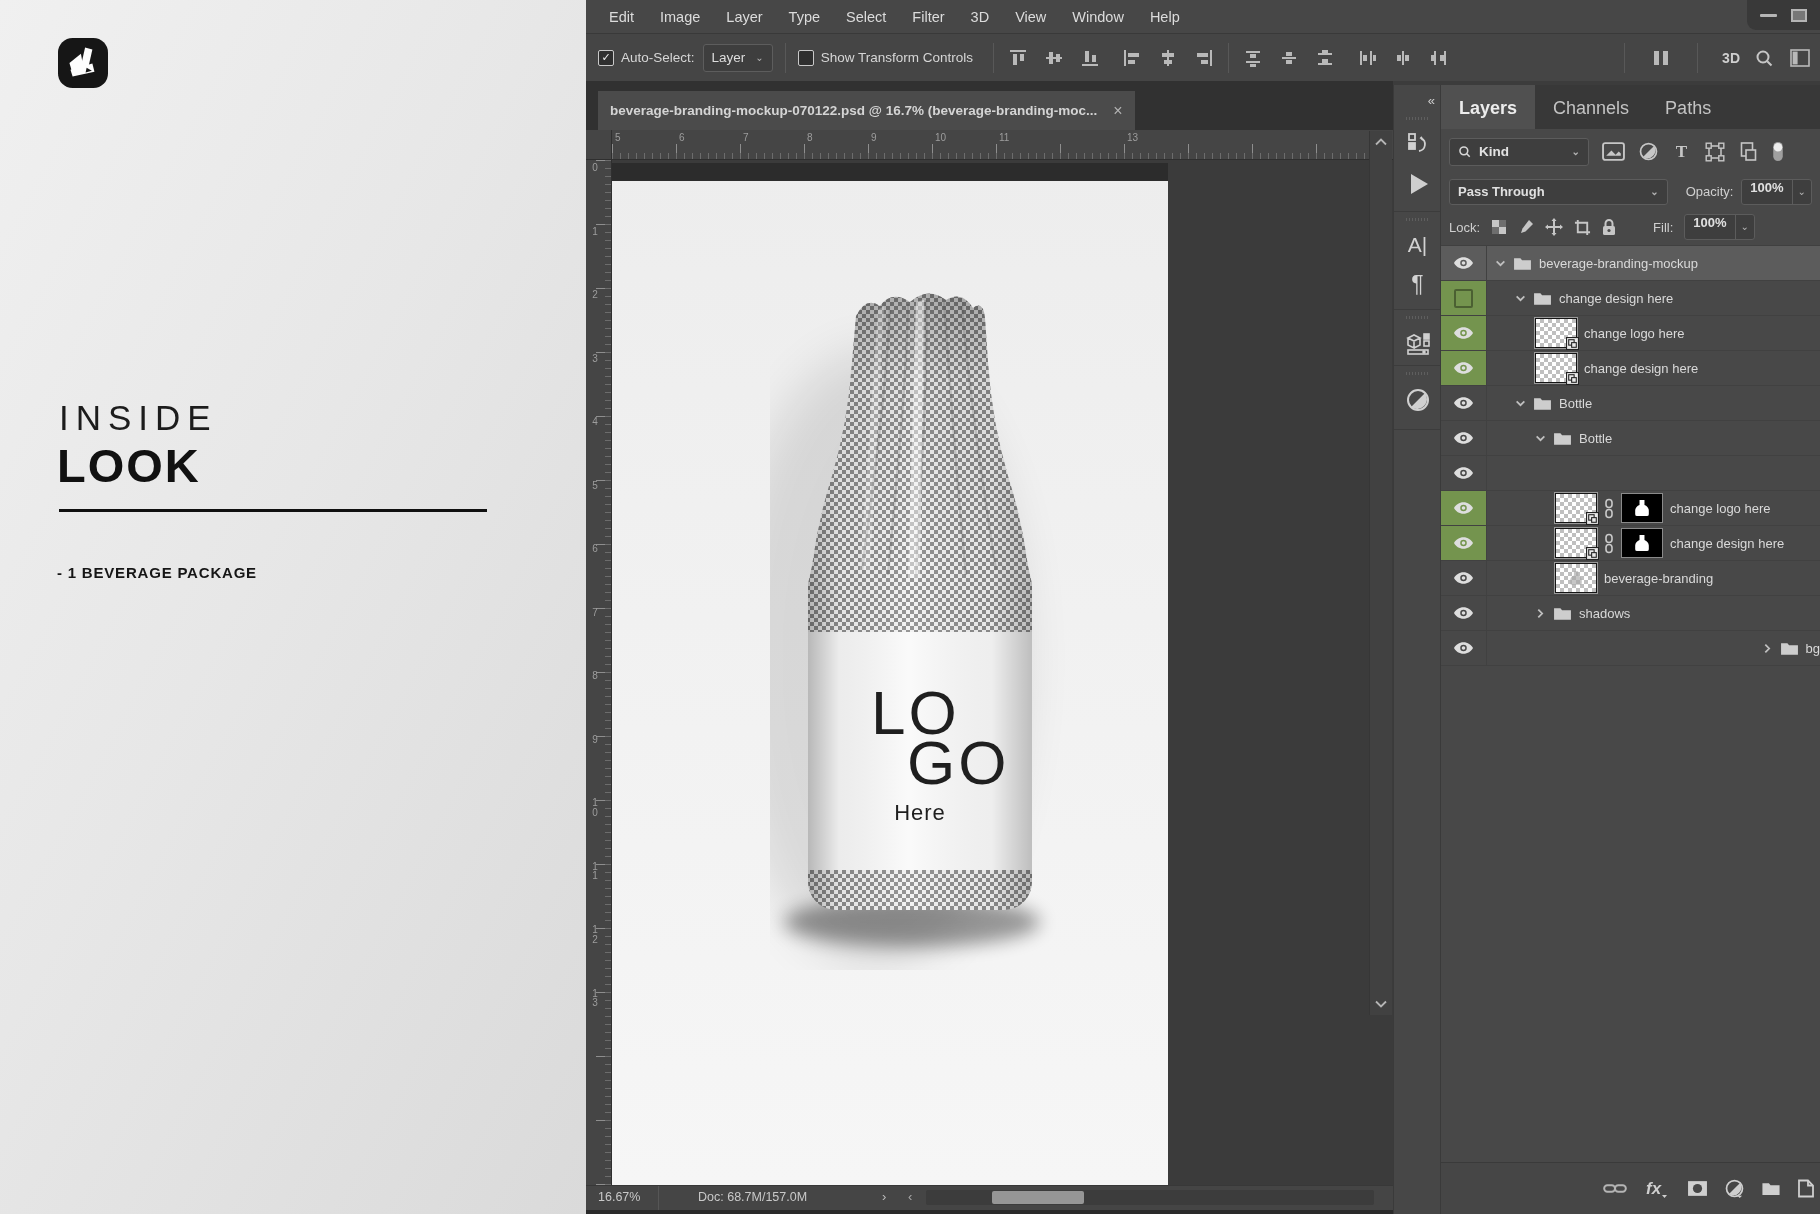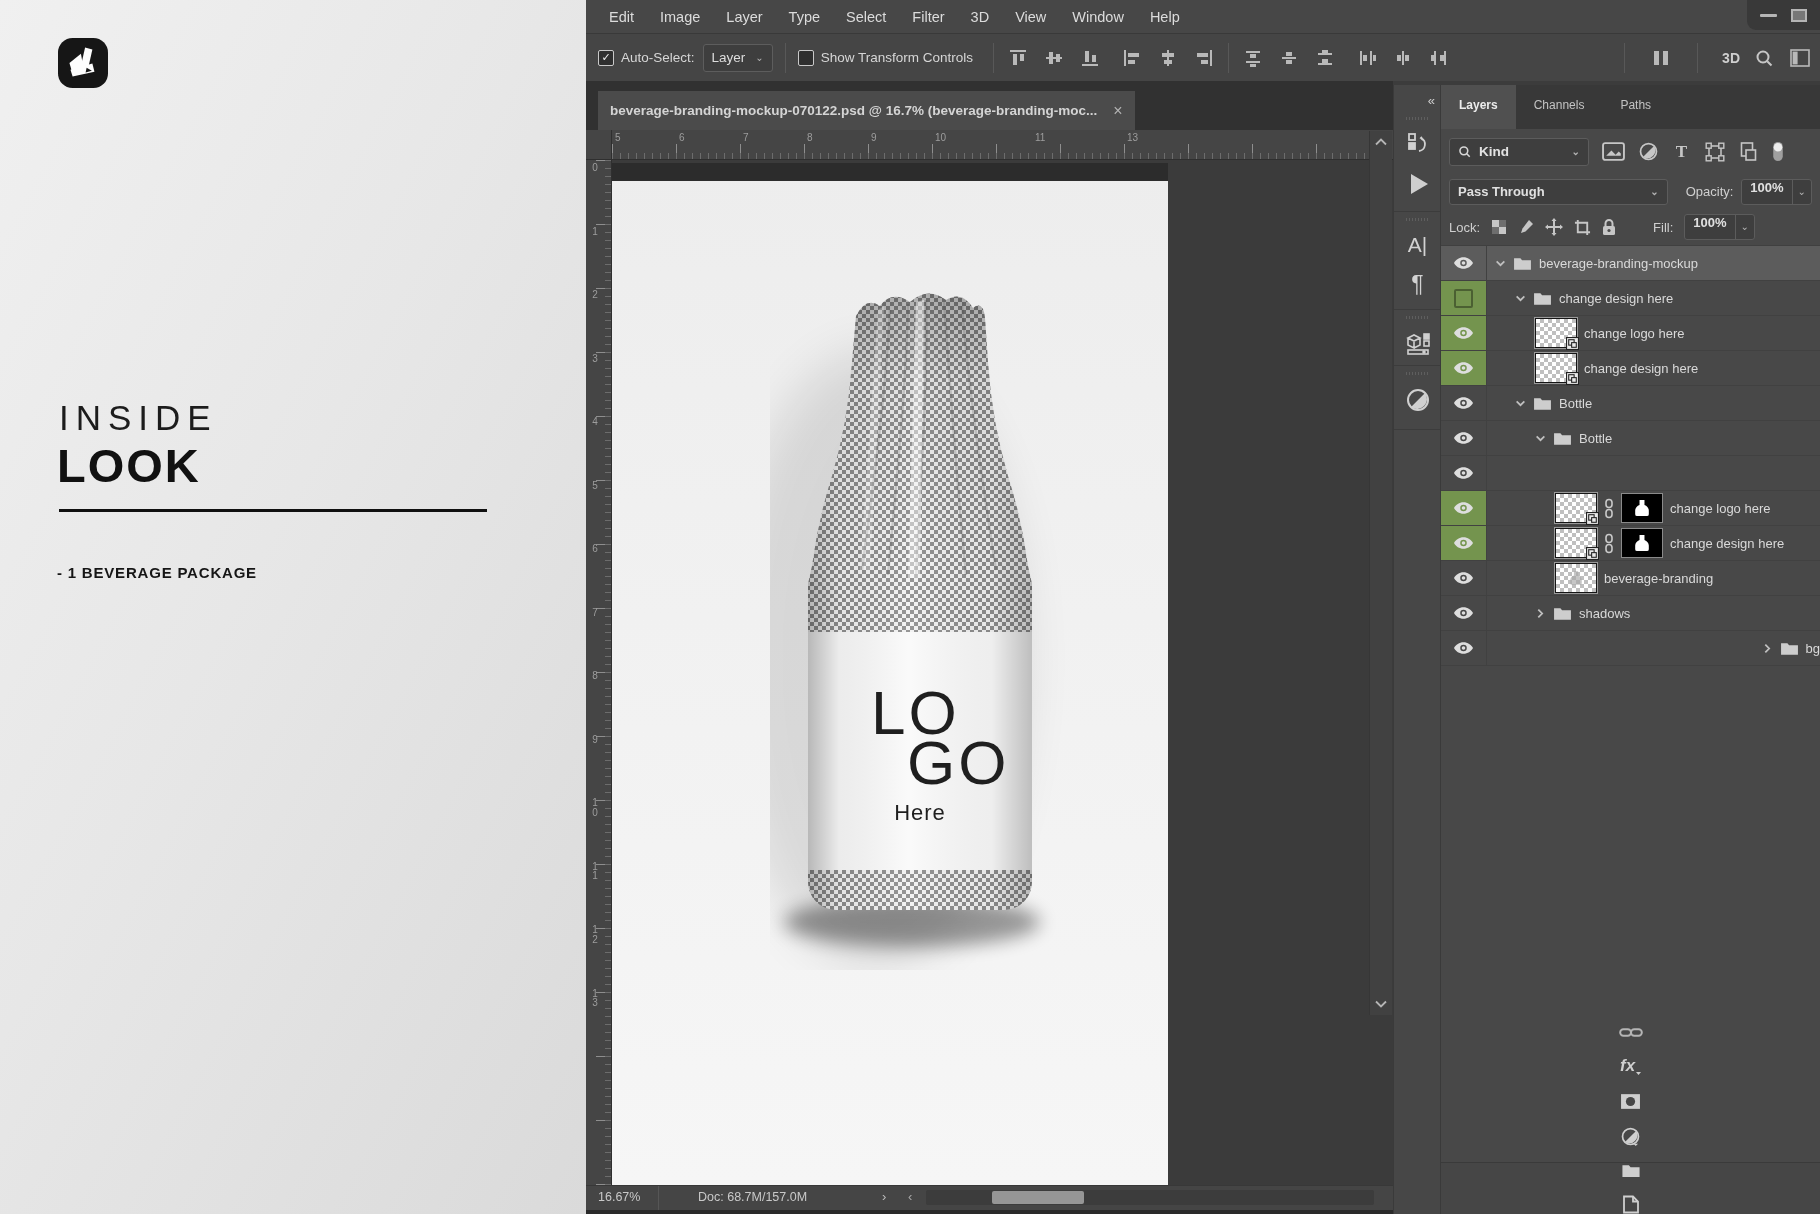--- a/index.html
+++ b/index.html
@@ -89,21 +89,21 @@
     border-left:1px solid #3a3a3a;box-sizing:border-box;}
   .dock-collapse{position:absolute;right:7px;top:8px;font-size:13px;color:#cfcfcf;letter-spacing:-2px;}
   .grip{position:absolute;left:12px;width:22px;height:3px;
     background-image:repeating-linear-gradient(to right,#5e5e5e 0 1px,transparent 1px 3px);}
   .dock-ico{position:absolute;left:0;width:47px;text-align:center;color:#d2d2d2;}
   .dock-div{position:absolute;left:0;width:100%;height:1px;background:#3c3c3c;}
   
   .layers{position:absolute;left:1440px;top:85px;width:380px;height:1129px;background:#484848;
     border-left:1px solid #3a3a3a;box-sizing:border-box;overflow:hidden;}
   .lp-tabs{height:44px;background:#383838;display:flex;align-items:stretch;}
-  .lp-tab{padding:13px 18px 0;font-size:12px;color:#c3c3c3;}
+  .lp-tab{padding:13px 18px 0;font-size:18px;color:#c3c3c3;}
   .lp-tab.active{background:#505050;color:#ececec;font-weight:700;}
   .lp-kind{height:45px;display:flex;align-items:center;padding:0 8px;gap:13px;}
   .kind-select{width:140px;height:28px;background:#3e3e3e;border:1px solid #5c5c5c;border-radius:3px;
     display:flex;align-items:center;padding:0 8px;gap:8px;color:#e2e2e2;font-size:13.5px;
     font-weight:700;box-sizing:border-box;}
   .kind-select .chev{margin-left:auto;}
   .f-ico{display:flex;align-items:center;}
   .lp-blend{height:35px;display:flex;align-items:center;padding:0 8px;gap:8px;font-size:13px;
     color:#cfcfcf;}
   .blend-select{width:226px;height:26px;background:#3e3e3e;border:1px solid #5c5c5c;border-radius:3px;
@@ -129,21 +129,21 @@
       linear-gradient(45deg,#bfbfbf 25%,transparent 25%,transparent 75%,#bfbfbf 75%);
     background-size:8px 8px;background-position:0 0,4px 4px;}
   .thumb{width:42px;height:30px;min-width:42px;box-sizing:border-box;border:1px solid #161616;
     box-shadow:0 0 0 1px #9a9a9a;position:relative;display:flex;align-items:center;
     justify-content:center;}
   .badge{position:absolute;right:-3px;bottom:-3px;line-height:0;}
   .mask-thumb{width:42px;height:30px;min-width:42px;background:#000;border:1px solid #8a8a8a;
     box-sizing:border-box;display:flex;align-items:center;justify-content:center;}
   .lp-bottom{position:absolute;left:0;bottom:0;width:100%;height:52px;border-top:1px solid #3a3a3a;
     background:#464646;display:flex;align-items:center;justify-content:flex-end;gap:17px;
-    padding:0 6px;box-sizing:border-box;flex-direction:column;}
+    padding:0 6px;box-sizing:border-box;}
   .lp-bico{display:flex;align-items:center;}
 </style>
 </head>
 <body>
 
 <div class="left-panel">
   <div class="brand-logo">
     <svg width="50" height="50" viewBox="0 0 48 48">
       <rect width="48" height="48" rx="14" fill="#161616"></rect>
       <g fill="#fdfdfd">
@@ -348,21 +348,21 @@
 </div>
 
 <div class="ruler-corner"></div>
 <div class="ruler-top" id="rulerTop">
     <span class="rt-num" style="left: 3px;">5</span>
     <span class="rt-num" style="left: 67px;">6</span>
     <span class="rt-num" style="left: 131px;">7</span>
     <span class="rt-num" style="left: 195px;">8</span>
     <span class="rt-num" style="left: 259px;">9</span>
     <span class="rt-num" style="left: 323px;">10</span>
-    <span class="rt-num" style="left: 387px; margin-left: 36px;">11</span>
+    <span class="rt-num" style="left: 387px;">11</span>
     <span class="rt-num" style="left: 475px; margin-top: 32px;">12</span>
     <span class="rt-num" style="left: 515px;">13</span>
   </div>
 <div class="ruler-left" id="rulerLeft">
     <span class="rl-num" style="top: 3px;">0</span>
     <span class="rl-num" style="top: 66.5px;">1</span>
     <span class="rl-num" style="top: 130px;">2</span>
     <span class="rl-num" style="top: 193.5px;">3</span>
     <span class="rl-num" style="top: 257px;">4</span>
     <span class="rl-num" style="top: 320.5px;">5</span>

